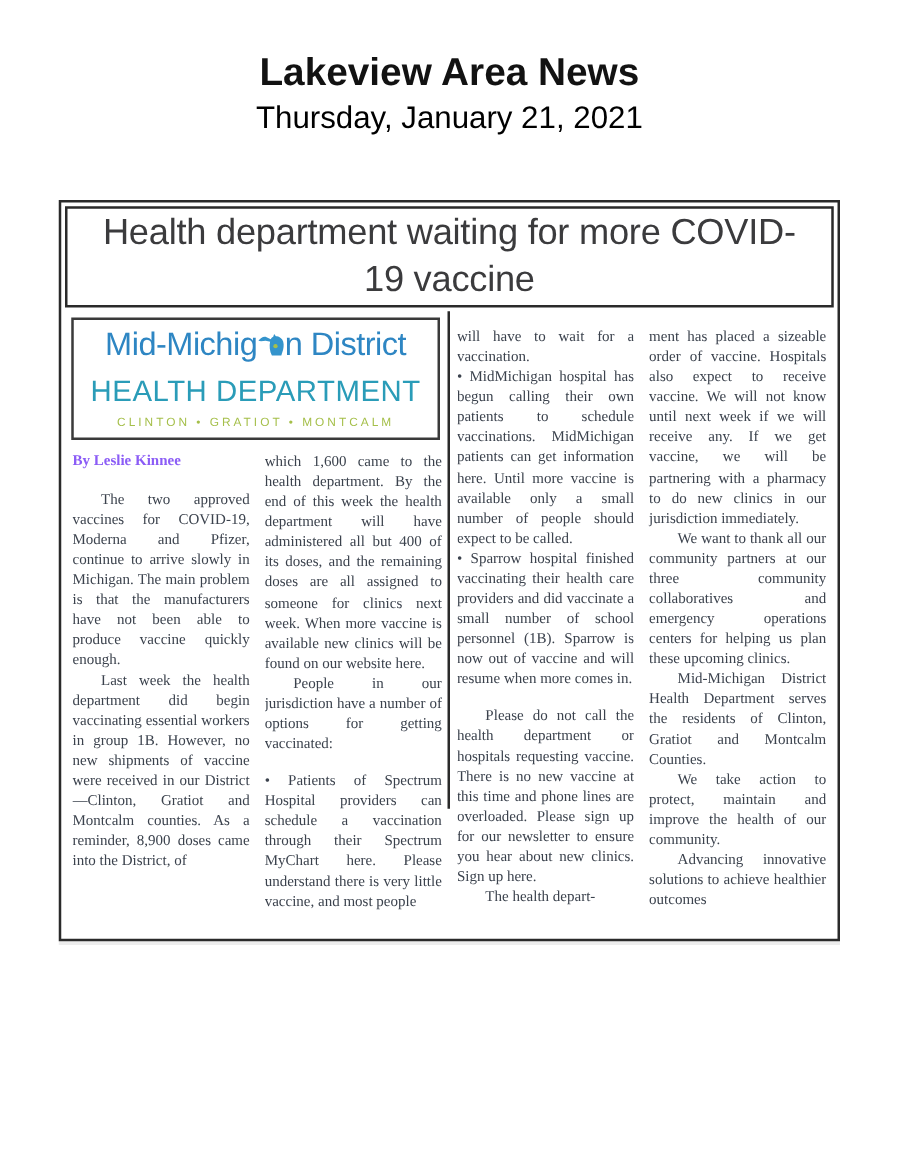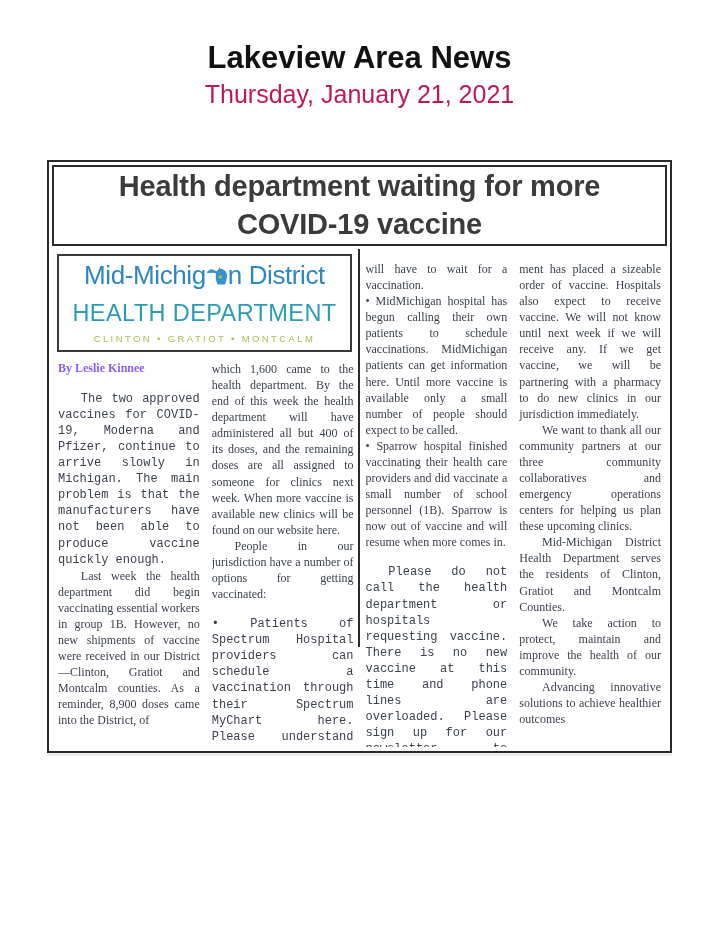--- a/index.html
+++ b/index.html
@@ -2,29 +2,29 @@
 <html lang="en" style="--border: #2a2a2a; --ink: #3b424d; --logo-blue: #2e86c3; --logo-teal: #2a9cb8; --logo-green: #a5bf4a;"><head>
 <meta charset="utf-8">
 <style>
   html,body{margin:0;padding:0;background:#ffffff;}
   .page{position:relative;width:719px;height:930px;background:#ffffff;overflow:hidden;
         font-family:"Liberation Sans",sans-serif;}
 
   
   .masthead{position:absolute;top:40px;left:0;width:100%;text-align:center;}
   .masthead h1{margin:0;font-size:31px;font-weight:bold;color:#121212;letter-spacing:0;}
-  .masthead .date{margin-top:4px;font-size:25px;font-weight:normal;color:#be185d;}
+  .masthead .date{margin-top:4px;font-size:25px;font-weight:normal;color:#000000;}
 
   
   .article{position:absolute;left:47px;top:160px;width:625px;height:593px;
            border:2px solid var(--border);box-sizing:border-box;background:#fff;
            box-shadow:0 3px 0 rgba(0,0,0,0.07);}
   .headline-box{margin:3px;border:2px solid var(--border);height:81px;box-sizing:border-box;
                 display:flex;align-items:center;justify-content:center;text-align:center;}
-  .headline-box h2{margin:0;max-width:560px;font-size:29px;line-height:1.3;font-weight:bold;
+  .headline-box h2{margin:0;max-width:560px;font-size:29px;line-height:1.3;font-weight:normal;
                    color:#3b3b3d;letter-spacing:-0.2px;}
 
   
   .content{position:relative;height:498px;margin:0 3px;}
   .divider{position:absolute;left:306px;top:0;width:2px;height:398px;background:var(--border);}
 
   
   .logo-box{position:absolute;left:5px;top:5px;width:295px;height:98px;
             border:2px solid #3a3a3a;box-sizing:border-box;background:#fff;
             display:flex;flex-direction:column;align-items:center;justify-content:center;}
@@ -38,21 +38,21 @@
   .cols{position:absolute;left:0;top:0;width:100%;height:100%;display:flex;
         padding:0 6px;box-sizing:border-box;gap:12px;overflow:hidden;}
   .col{flex:1 1 0;min-width:0;padding-top:12px;box-sizing:border-box;overflow:hidden;
        font-family:"Liberation Serif",serif;font-size:12px;line-height:1.34;color:var(--ink);
        text-align:justify;}
   .col-offset{padding-top:112px;}
   .para{margin:0;}
   .para.indent{text-indent:1.9em;}
   .para.byline{font-weight:bold;color:#8b5cf6;text-align:left;line-height:1.32;}
   .para.bullet{text-indent:0;}
-  .para.gap{margin-top:14px;font-family:Liberation Mono, monospace;}
+  .para.gap{margin-top:14px;}
 </style>
 </head>
 <body>
 
 <div class="page">
 
   <header class="masthead">
     <h1>Lakeview Area News</h1>
     <div class="date">Thursday, January 21, 2021</div>
   </header>

